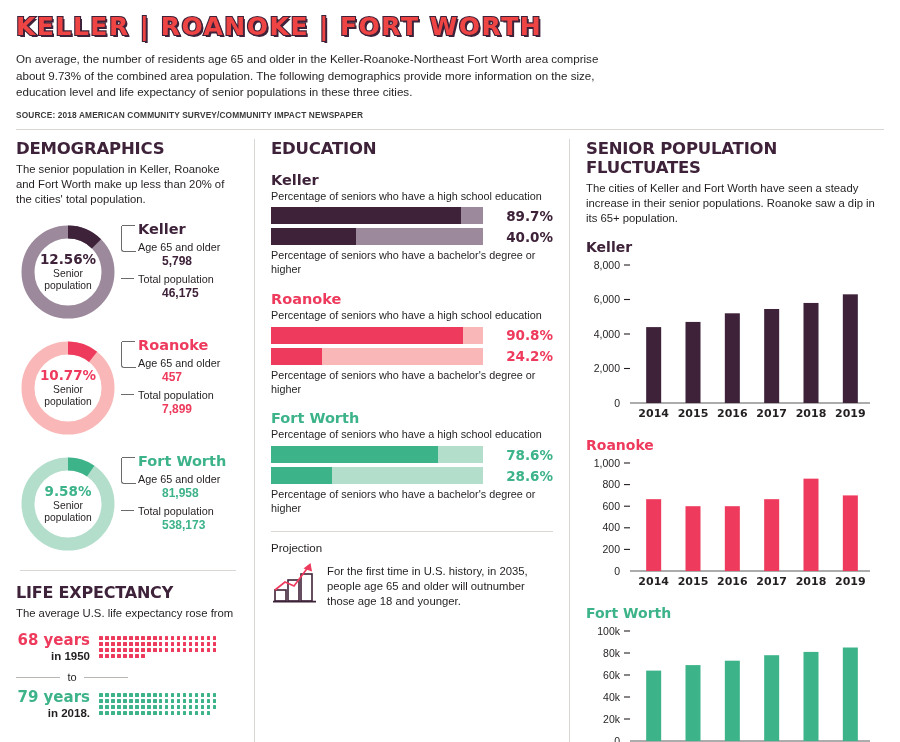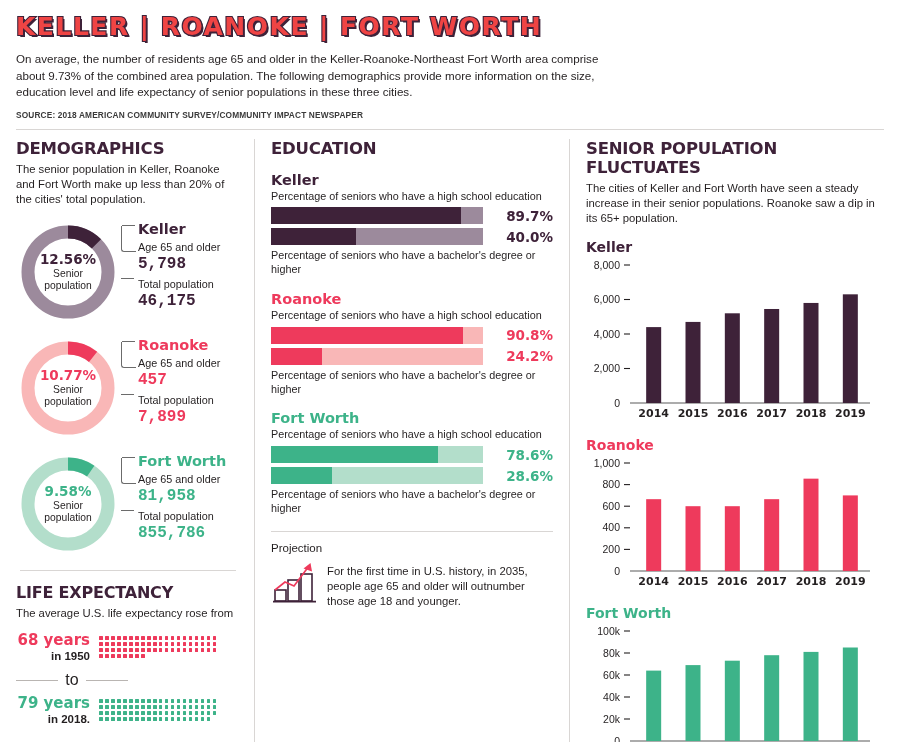--- a/index.html
+++ b/index.html
@@ -91,39 +91,39 @@
   }
   .lead-a { top: 6px; width: 15px; height: 26px; border-left: 1px solid #6b6b6b; border-bottom: 1px solid #6b6b6b; border-bottom-left-radius: 3px; }
   .lead-a::before { content:""; position:absolute; left:0; top:-1px; width:13px; border-top:1px solid #6b6b6b; transform-origin: left; }
   .lead-b { top: 58px; width: 13px; border-top: 1px solid #6b6b6b; }
   .city-name {
     font-family: "DejaVu Sans", sans-serif;
     font-weight: bold; font-size: 14.5px;
     line-height: 1.1; margin-bottom: 3px;
   }
   .info-label { font-size: 10.8px; line-height: 1.25; color: #231f20; }
-  .info-value { font-family:Liberation Mono, monospace; font-weight: bold; font-size: 16px; line-height: 1.3; margin-bottom: 3px; }
+  .info-value { font-family:Liberation Sans, sans-serif; font-weight: bold; font-size: 12px; line-height: 1.3; margin-bottom: 3px; margin-left: 24px; }
 
   .c-keller { color: #3E2239; }
   .c-roanoke { color: #EE3A5C; }
   .c-fortworth { color: #3DB389; }
 
   .col1-divider { border-top: 1px solid #d9d6d4; margin: 14px 4px 12px 4px; }
 
   
   .life-block { margin-top: 2px; }
   .life-row { display: flex; align-items: flex-start; margin-top: 11px; }
   .life-num { width: 82px; text-align: right; padding-right: 8px; flex: 0 0 82px; }
   .life-years { font-family:"DejaVu Sans", sans-serif; font-weight: bold; font-size: 15px; line-height: 1.1; }
   .life-when { font-size: 11.5px; font-weight: bold; color: #231f20; line-height: 1.35; }
   .dotfield { display: flex; flex-wrap: wrap; width: 124px; padding-top: 3px; }
   .dot { width: 3.6px; height: 3.6px; margin: 1.2px; border-radius: 0.5px; }
   .to-sep { display: flex; align-items: center; width: 112px; margin: 7px 0 0 0; }
   .to-sep .ln { flex: 1; border-top: 1px solid #b9b5b2; }
-  .to-sep .tx { font-size: 16px; padding: 0 7px; }
+  .to-sep .tx { font-size: 11px; padding: 0 7px; }
 
   
   .edu-city { margin-top: 14px; }
   .edu-city-name {
     font-family:"DejaVu Sans", sans-serif;
     font-weight: bold; font-size: 14.5px; margin-bottom: 2px;
   }
   .edu-cap { font-size: 10.8px; line-height: 1.28; color: #231f20; }
   .bar-row { display: flex; align-items: center; margin: 4px 0; justify-content: space-between; }
   .bar-track { position: relative; height: 17px; width: 212px; }
@@ -224,21 +224,21 @@
         <div class="donut-lbl">population</div>
       </div>
     </div>
     <div class="donut-info">
       <span class="leader lead-a"></span>
       <span class="leader lead-b"></span>
       <div class="city-name c-fortworth">Fort Worth</div>
       <div class="info-label">Age 65 and older</div>
       <div class="info-value c-fortworth">81,958</div>
       <div class="info-label">Total population</div>
-      <div class="info-value c-fortworth">855,786</div>
+      <div class="info-value c-fortworth">538,173</div>
     </div>
           </div>
         </div>
 
       <div class="col1-divider"></div>
 
       <div class="life-block">
         <div class="sec-head small">LIFE EXPECTANCY</div>
         <div class="sec-sub">The average U.S. life expectancy rose from</div>
 

